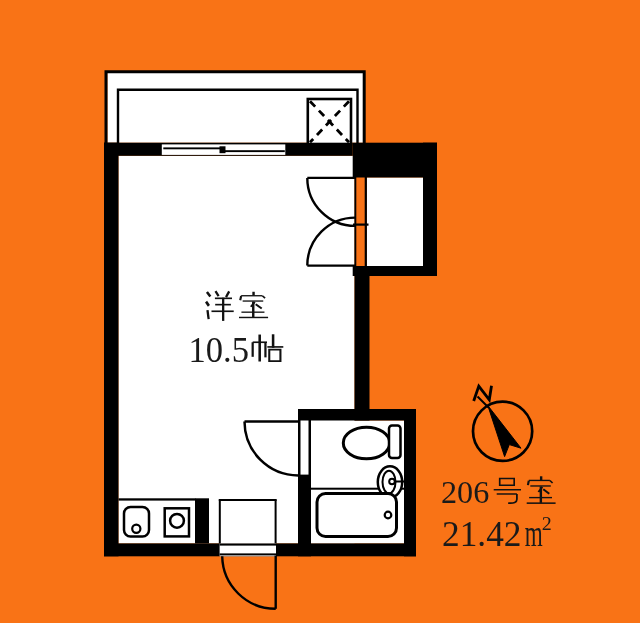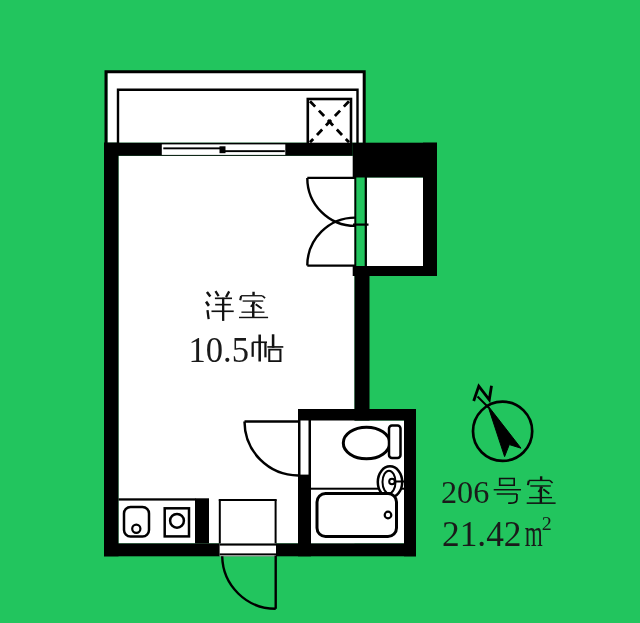--- a/index.html
+++ b/index.html
@@ -1,16 +1,16 @@
 <!DOCTYPE html>
 <html><head>
 <meta charset="utf-8">
 <style>
 html,body{margin:0;padding:0;background:#ffffff;}
-#page{position:relative;width:640px;height:623px;background:#22c55e;overflow:hidden;}
+#page{position:relative;width:640px;height:623px;background:#f97316;overflow:hidden;}
 svg text{font-family:"Liberation Serif", serif;fill:#1a1a1a;}
 </style>
 </head>
 <body>
 <div id="page">
 <svg width="640" height="623" viewBox="0 0 640 623" xmlns="http://www.w3.org/2000/svg">
 
 <rect x="118.5" y="155.8" width="236" height="387.6" fill="#ffffff"></rect>
 
 <rect x="107.5" y="73" width="255.5" height="69.7" fill="#ffffff"></rect>

